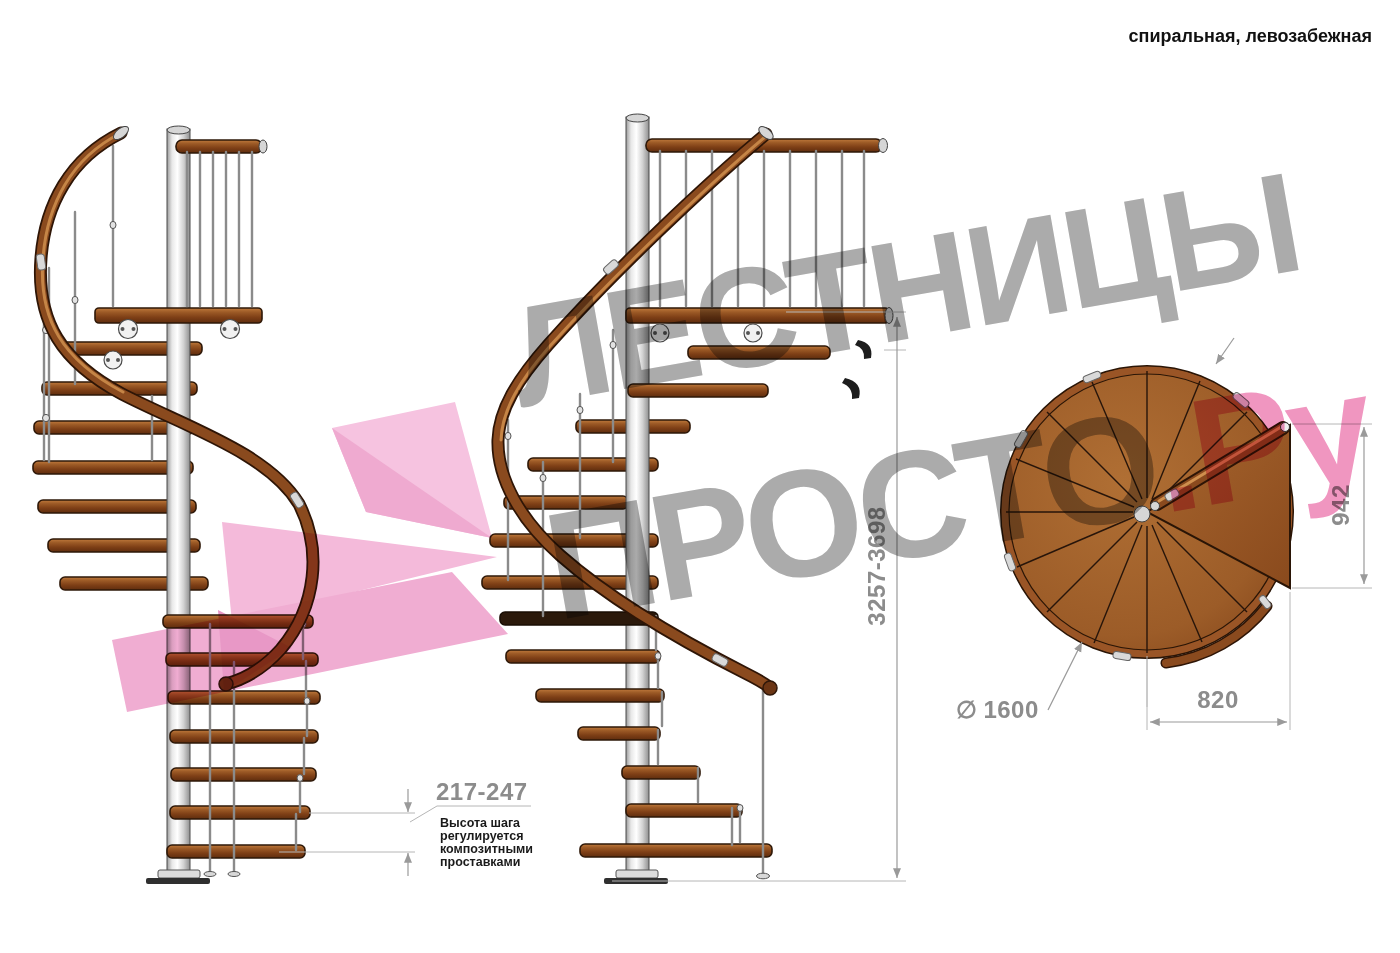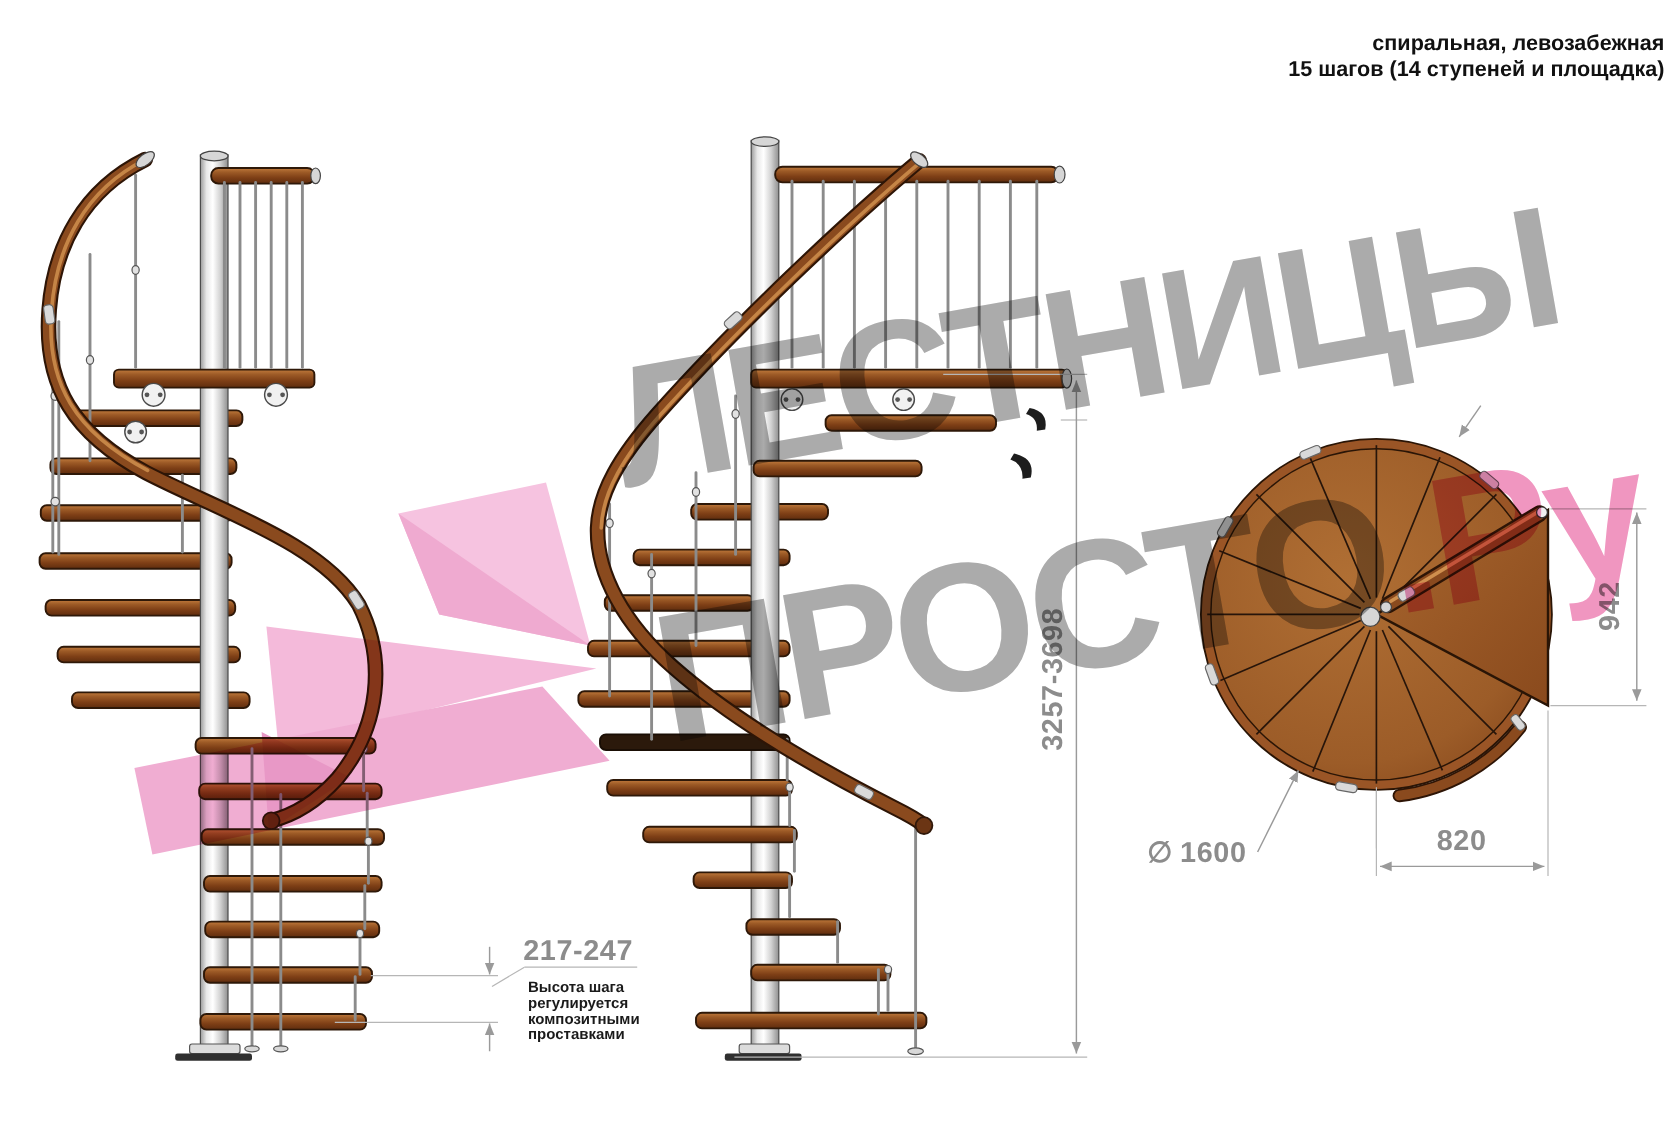--- a/index.html
+++ b/index.html
@@ -27,21 +27,21 @@
   .radial{stroke:#27150a;stroke-width:1.4;}
 
   
   .ext{stroke:#b6b6b6;stroke-width:1;fill:none;}
   .dim{stroke:#9a9a9a;stroke-width:1.2;fill:none;}
   .dimtxt{fill:#8c8c8c;font-family:"Liberation Sans",sans-serif;font-weight:bold;
     font-size:24px;letter-spacing:.5px;}
   .note{fill:#1a1a1a;font-family:"Liberation Sans",sans-serif;font-weight:bold;font-size:12.5px;}
 
   
-  .header{position:absolute;top:26px;right:13px;text-align:right;color:#111;
+  .header{position:absolute;top:26px;right:28px;text-align:right;color:#111;
     font-size:18px;line-height:21px;font-weight:600;margin-left:26px;}
 
   
   .wm{position:absolute;left:0;top:0;width:1400px;height:953px;
       mix-blend-mode:multiply;pointer-events:none;}
   .wm-line{position:absolute;font-weight:bold;white-space:nowrap;
       transform-origin:left center;letter-spacing:-4px;line-height:1;}
   .wm1{left:512px;top:288px;font-size:142px;transform:rotate(-10deg);color:#ababab;}
   .wm2{left:548px;top:492px;font-size:152px;transform:rotate(-10deg);color:#ababab;}
   .wm-pink{color:#f096c0;}
@@ -343,16 +343,15 @@
   <div class="wm-line wm1">
     <span>ЛЕСТНИЦЫ</span>
   </div>
   <div class="wm-line wm2">
     <span>ПРОСТО</span><span class="wm-pink">.Ру</span>
   </div>
 </div>
 
 <div class="header">
   <div>спиральная, левозабежная</div>
-  <div>15 шагов (14 ступеней и площадка)</div>
 </div>
 
 </div>
 
 </body></html>

